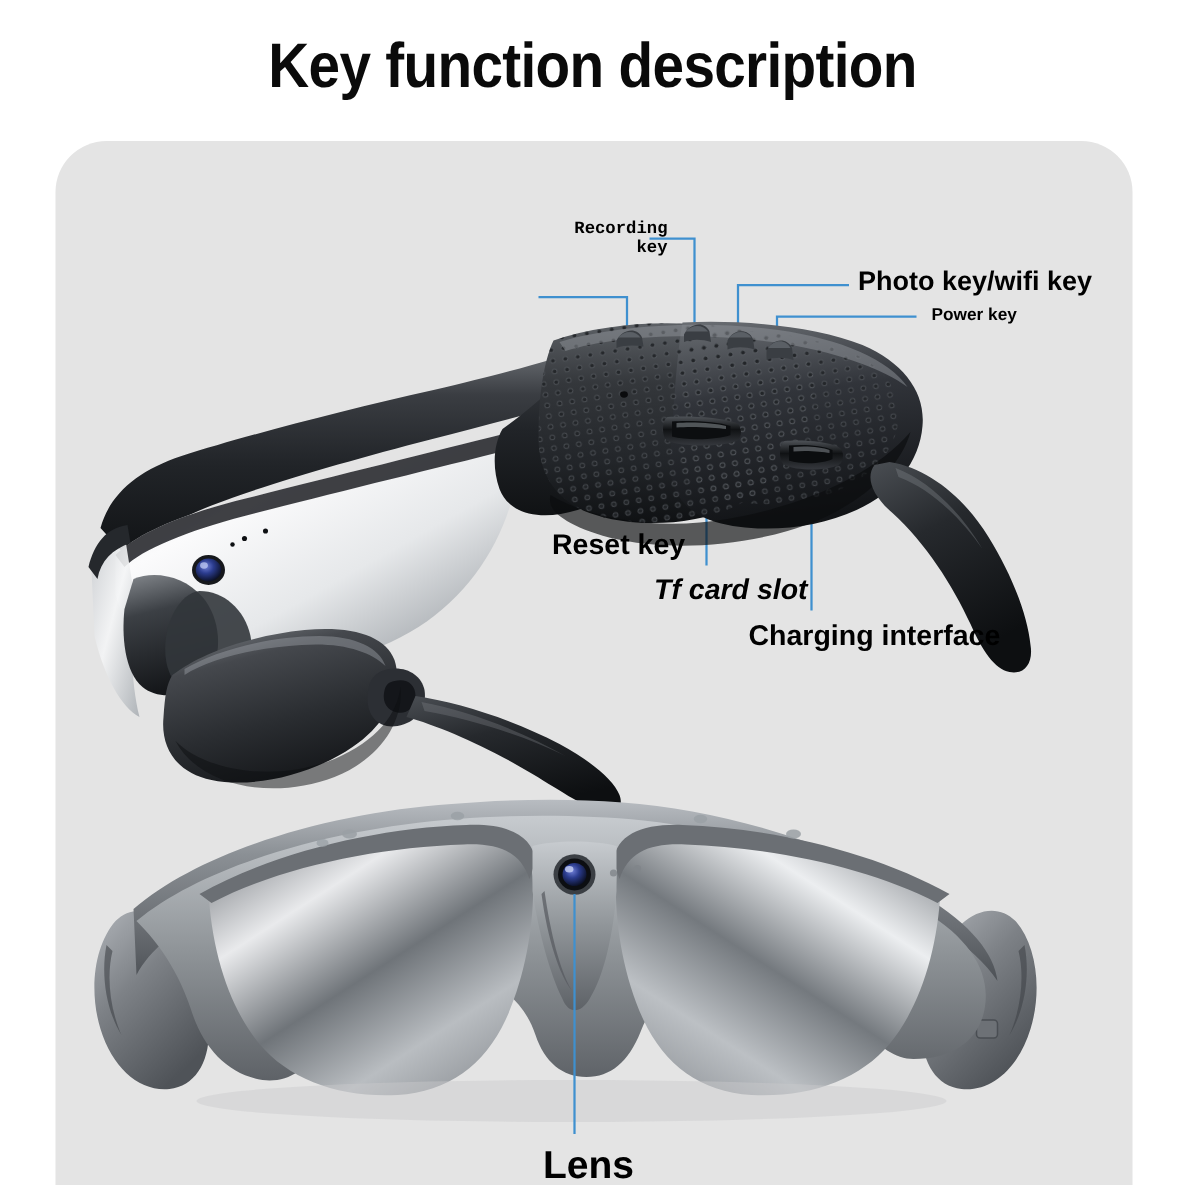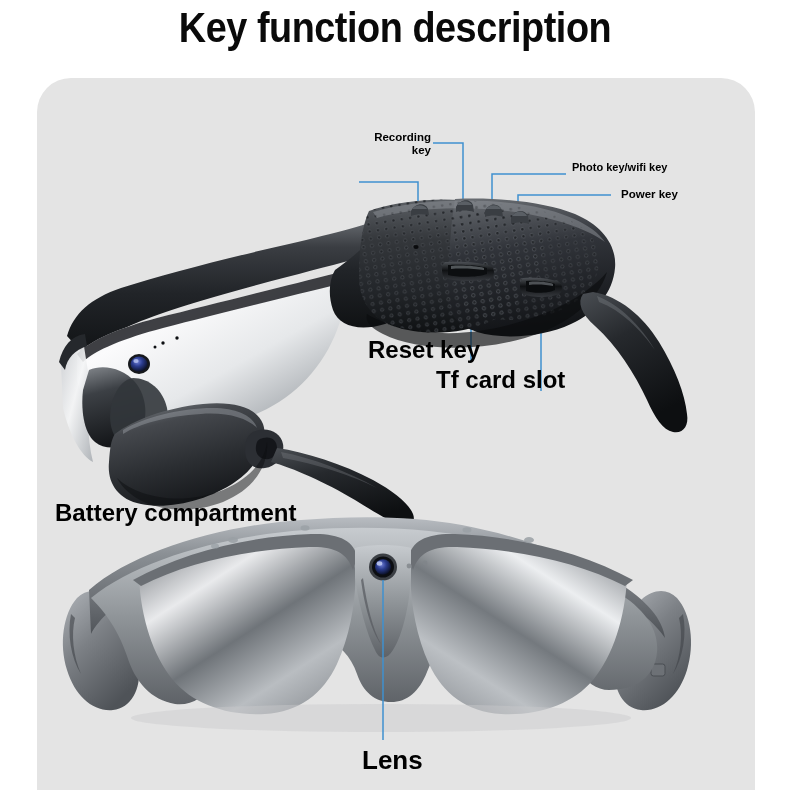--- a/index.html
+++ b/index.html
@@ -3,21 +3,21 @@
 <meta charset="utf-8">
 <style>
   html,body{margin:0;padding:0;}
   body{
     width:790px;height:790px;
     background:#ffffff;
     font-family:"Liberation Sans", sans-serif;
     overflow:hidden;
     position:relative;
   }
-  #root{position:relative;width:790px;height:592px;}
+  #root{position:relative;width:790px;height:592px;margin-top:16px;}
 
   
   .page-title{
     position:absolute;left:0;top:4px;width:790px;
     text-align:center;
     font-family:"Liberation Sans", sans-serif;
     font-weight:bold;
     font-size:42px;
     letter-spacing:-0.5px;
     color:#0a0a0a;
@@ -40,23 +40,23 @@
   
   .lbl{
     position:absolute;
     font-family:"Liberation Sans", sans-serif;
     font-weight:bold;
     color:#000;
     white-space:nowrap;
     line-height:1.12;
   }
   .lbl.sm{font-size:11.5px;}
-  .lbl.md{font-size:11px;}
+  .lbl.md{font-size:18px;}
   .lbl.lg{font-size:17px;}
-  .lbl.xl{font-size:24px;}
+  .lbl.xl{font-size:19px;}
   .lbl.two{white-space:normal;text-align:right;width:70px;line-height:1.1;}
 </style>
 </head>
 <body>
 
 <div id="root">
 
   <div class="page-title">Key function description</div>
 
   <div class="panel">
@@ -374,30 +374,30 @@
 
           <ellipse cx="344" cy="640" rx="250" ry="14" fill="#c9cacb" opacity="0.45"></ellipse>
         </g>
 
         <g stroke="#3f90cf" stroke-width="1.5" fill="none">
           <path d="M346,502 L346,662"></path>
         </g>
       </svg>
 
 
-      <div class="lbl sm two" style="left:322px;top:53px;width:72px;">Recording key</div>
+      <div class="lbl sm two" style="left:336px;top:53px;width:72px;font-family:Liberation Mono, monospace;">Recording key</div>
 
       <div class="lbl md" style="left:535px;top:83px;">Photo key/wifi key</div>
 
       <div class="lbl sm" style="left:584px;top:110px;">Power key</div>
 
       <div class="lbl xl" style="left:331px;top:259px;">Reset key</div>
 
-      <div class="lbl xl" style="left:399px;top:289px;">Tf card slot</div>
-
-
-      <div class="lbl xl" style="left:18px;top:422px;">Battery compartment</div>
+      <div class="lbl xl" style="left:399px;top:289px;font-style:italic;">Tf card slot</div>
+
+      <div class="lbl xl" style="left:462px;top:320px;">Charging interface</div>
+
 
       <div class="lbl xl" style="left:325px;top:668px;font-size:26px;">Lens</div>
 
     </div>
   </div>
 </div>
 
 </body></html>

